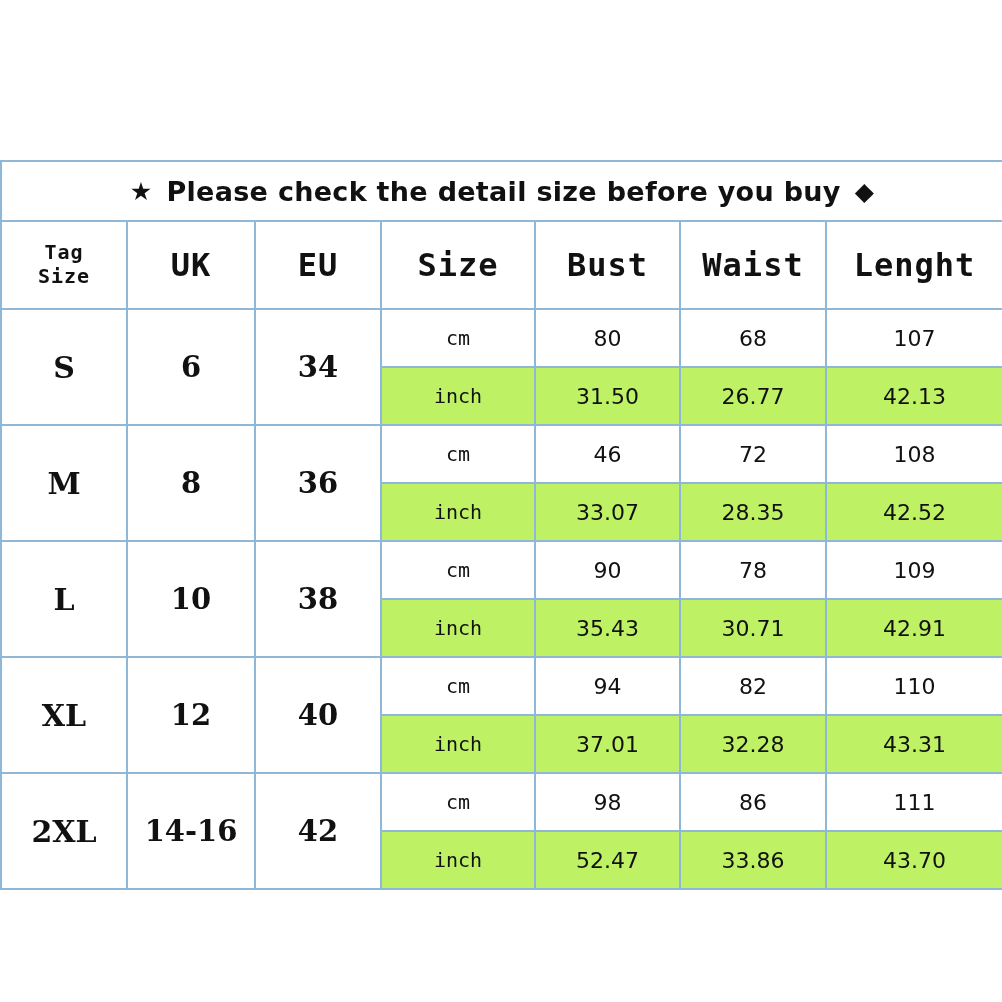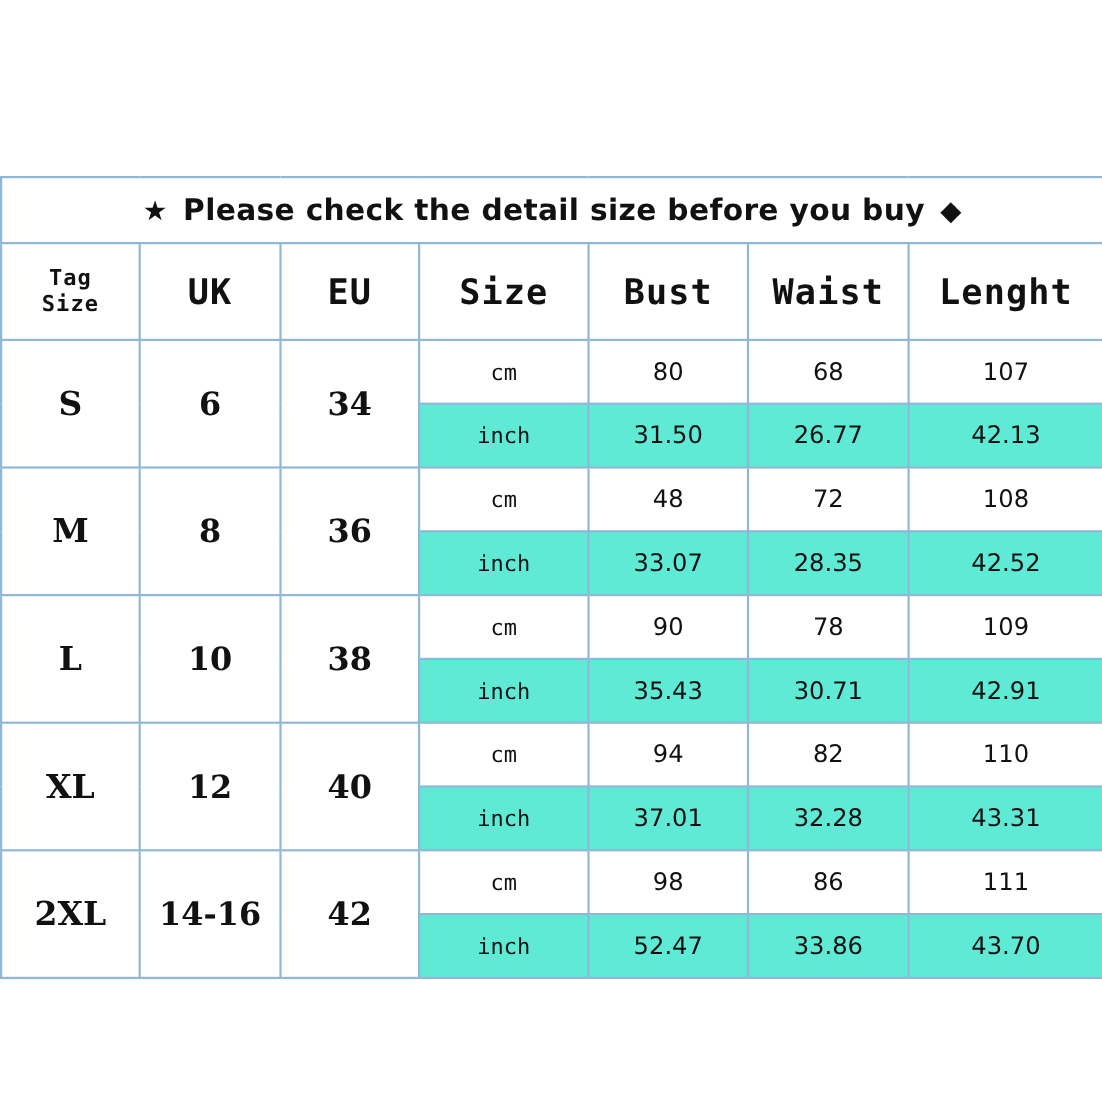--- a/index.html
+++ b/index.html
@@ -90,21 +90,21 @@
     height: 54px;
     color: #1a1a1a;
   }
   td.val-cell {
     font-family: "DejaVu Sans", sans-serif;
     font-size: 22px;
     color: #1a1a1a;
     height: 54px;
   }
   tr.inch-row td {
-    background: #5eead4;
+    background: #bef264;
   }
   tr.cm-row td {
     background: #ffffff;
   }
   
   col.c-size { width: 126px; }
   col.c-uk   { width: 128px; }
   col.c-eu   { width: 126px; }
   col.c-unit { width: 154px; }
   col.c-bust { width: 145px; }
@@ -164,21 +164,21 @@
           <td class="val-cell">31.50</td>
           <td class="val-cell">26.77</td>
           <td class="val-cell">42.13</td>
         </tr>
 
         <tr class="cm-row">
           <td class="size-cell" rowspan="2">M</td>
           <td class="uk-cell" rowspan="2">8</td>
           <td class="eu-cell" rowspan="2">36</td>
           <td class="unit-cell">cm</td>
-          <td class="val-cell">48</td>
+          <td class="val-cell">46</td>
           <td class="val-cell">72</td>
           <td class="val-cell">108</td>
         </tr>
         <tr class="inch-row">
           <td class="unit-cell">inch</td>
           <td class="val-cell">33.07</td>
           <td class="val-cell">28.35</td>
           <td class="val-cell">42.52</td>
         </tr>
 

